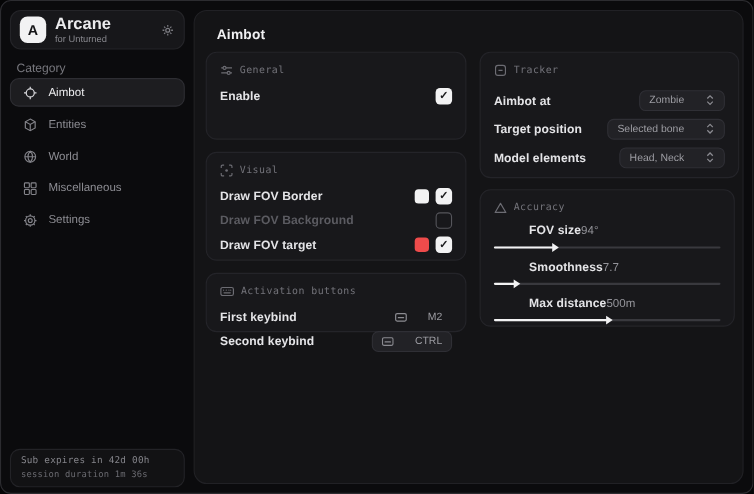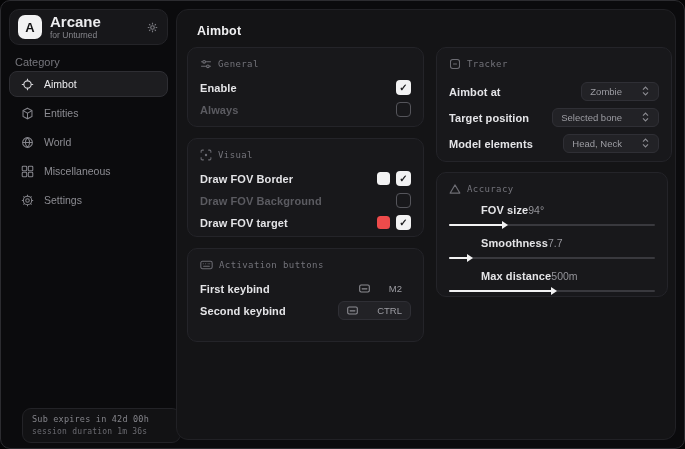--- a/index.html
+++ b/index.html
@@ -13,31 +13,31 @@
   .app-meta{margin-left:8px;flex:1;line-height:1.15;}
   .app-name{font-size:15px;font-weight:bold;color:#ececee;}
   .app-sub{font-size:8.5px;color:#86868c;}
   .app-gear{color:#7b7b81;display:flex;}
   .cat-label{position:absolute;left:14px;top:55px;font-size:11px;color:#77777d;}
   .nav{position:absolute;left:8px;top:70px;width:159px;}
   .nav-item{height:26px;display:flex;align-items:center;padding:0 11px;border-radius:8px;margin-bottom:3px;color:#8d8d93;font-size:10.5px;box-sizing:border-box;border:1px solid transparent;}
   .nav-item .nico{display:flex;margin-right:10px;color:#84848a;}
   .nav-item.sel{background:#1d1d20;border-color:#2e2e33;color:#ececee;}
   .nav-item.sel .nico{color:#d6d6da;}
-  .status-card{position:absolute;left:21px;top:407px;width:159px;height:35px;background:#121214;border:1px solid #232327;border-radius:9px;padding:5px 9px;box-sizing:border-box;font-family:"DejaVu Sans Mono",monospace;}
+  .status-card{position:absolute;left:8px;top:407px;width:159px;height:35px;background:#121214;border:1px solid #232327;border-radius:9px;padding:5px 9px;box-sizing:border-box;font-family:"DejaVu Sans Mono",monospace;}
   .status1{font-size:8.5px;color:#84848a;letter-spacing:.2px;}
   .status2{font-size:8px;color:#6b6b71;margin-top:3px;letter-spacing:.2px;}
 
   
   .main{position:absolute;left:175px;top:8px;right:8px;bottom:8px;background:#141416;border:1px solid #212125;border-radius:12px;}
   .page-title{position:absolute;left:20px;top:14px;font-size:12.5px;font-weight:bold;color:#f0f0f2;letter-spacing:.2px;}
   .card{position:absolute;background:#18181b;border:1px solid #242429;border-radius:10px;box-sizing:border-box;padding:9px 12px;}
   .c-general{left:10px;top:37px;width:237px;height:80px;text-align:center;}
   .c-visual{left:10px;top:128px;width:237px;height:99px;}
-  .c-activation{left:10px;top:238px;width:237px;height:94px;text-align:right;}
+  .c-activation{left:10px;top:238px;width:237px;height:54px;text-align:right;}
   .c-tracker{left:259px;top:37px;width:236px;height:115px;}
   .c-accuracy{left:259px;top:162px;width:232px;height:125px;}
   .sec-head{display:flex;align-items:center;gap:6px;color:#73737a;font-family:"DejaVu Sans Mono",monospace;font-size:9px;letter-spacing:.4px;height:14px;margin-bottom:6px;}
   .sec-head .sico{display:flex;color:#6c6c73;}
   .row{display:flex;align-items:center;justify-content:space-between;height:21px;margin-top:1px;}
   .row.tall{height:25px;}
   .lbl{font-size:11px;font-weight:bold;color:#e4e4e7;letter-spacing:.1px;}
   .lbl.dim{color:#5b5b61;}
   .right-group{display:flex;align-items:center;gap:6px;}
 
@@ -151,24 +151,20 @@
               <circle cx="5.5" cy="5" r="1.8" fill="#18181b"></circle>
               <circle cx="10.5" cy="11" r="1.8" fill="#18181b"></circle>
             </svg>
         </span>
         <span>General</span>
       </div>
       <div class="row">
         <span class="lbl">Enable</span>
         <span class="cbx on">✓</span>
       </div>
-      <div class="row">
-        <span class="lbl dim">Always</span>
-        <span class="cbx off"></span>
-      </div>
     </div>
 
     <div class="card c-visual">
       <div class="sec-head">
         <span class="sico">
           <svg width="12" height="12" viewBox="0 0 16 16" fill="none" stroke="currentColor" stroke-width="1.4">
               <path d="M1.5 5V3a1.5 1.5 0 0 1 1.5-1.5h2M11 1.5h2A1.5 1.5 0 0 1 14.5 3v2M14.5 11v2a1.5 1.5 0 0 1-1.5 1.5h-2M5 14.5H3A1.5 1.5 0 0 1 1.5 13v-2"></path>
               <circle cx="8" cy="8" r="1.6" fill="currentColor" stroke="none"></circle>
             </svg>
         </span>

